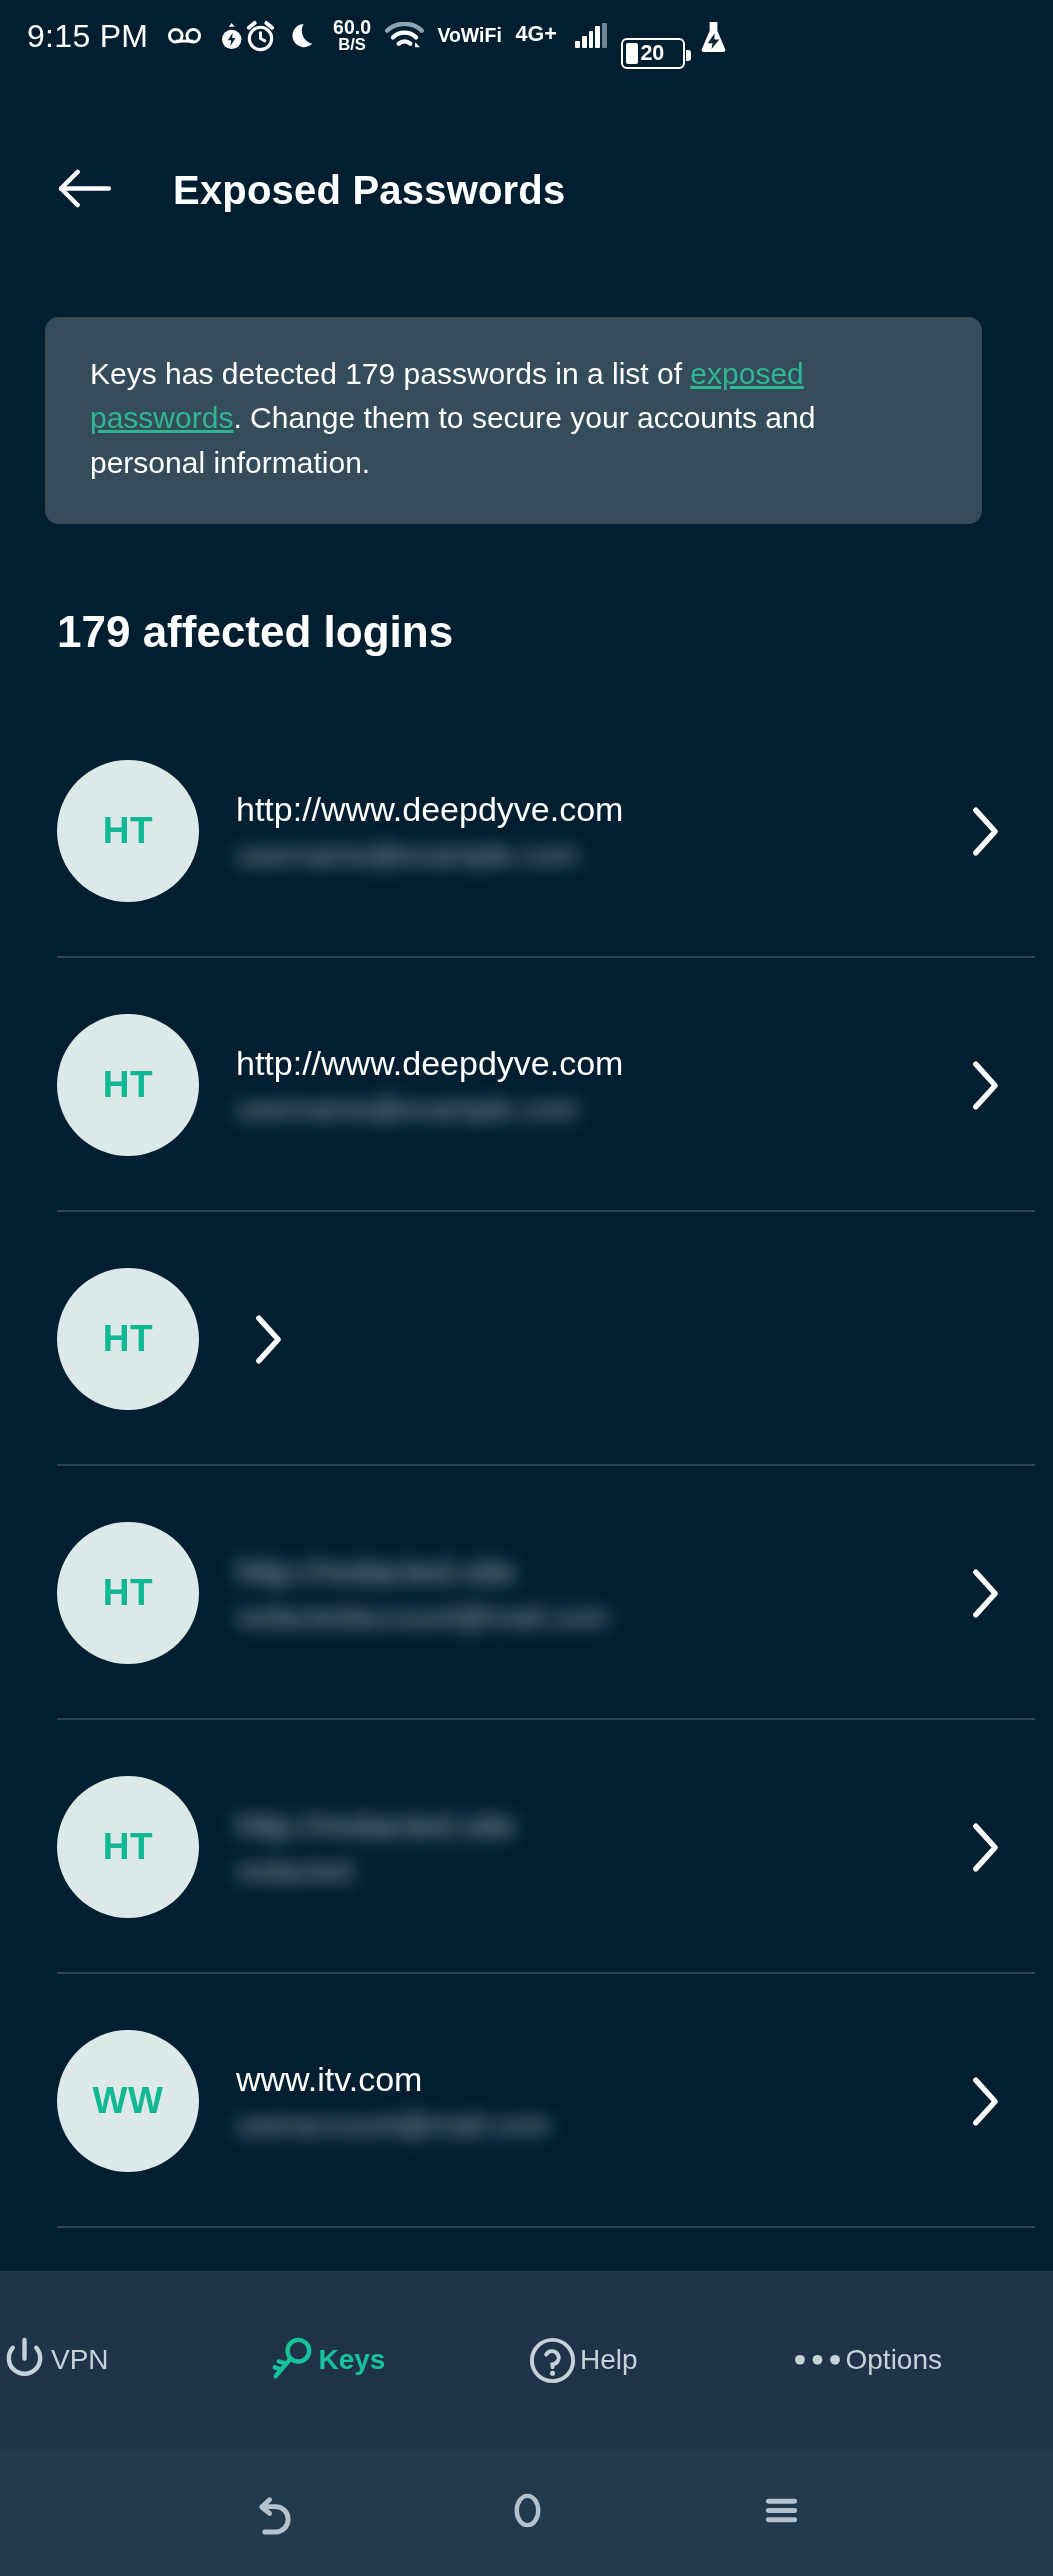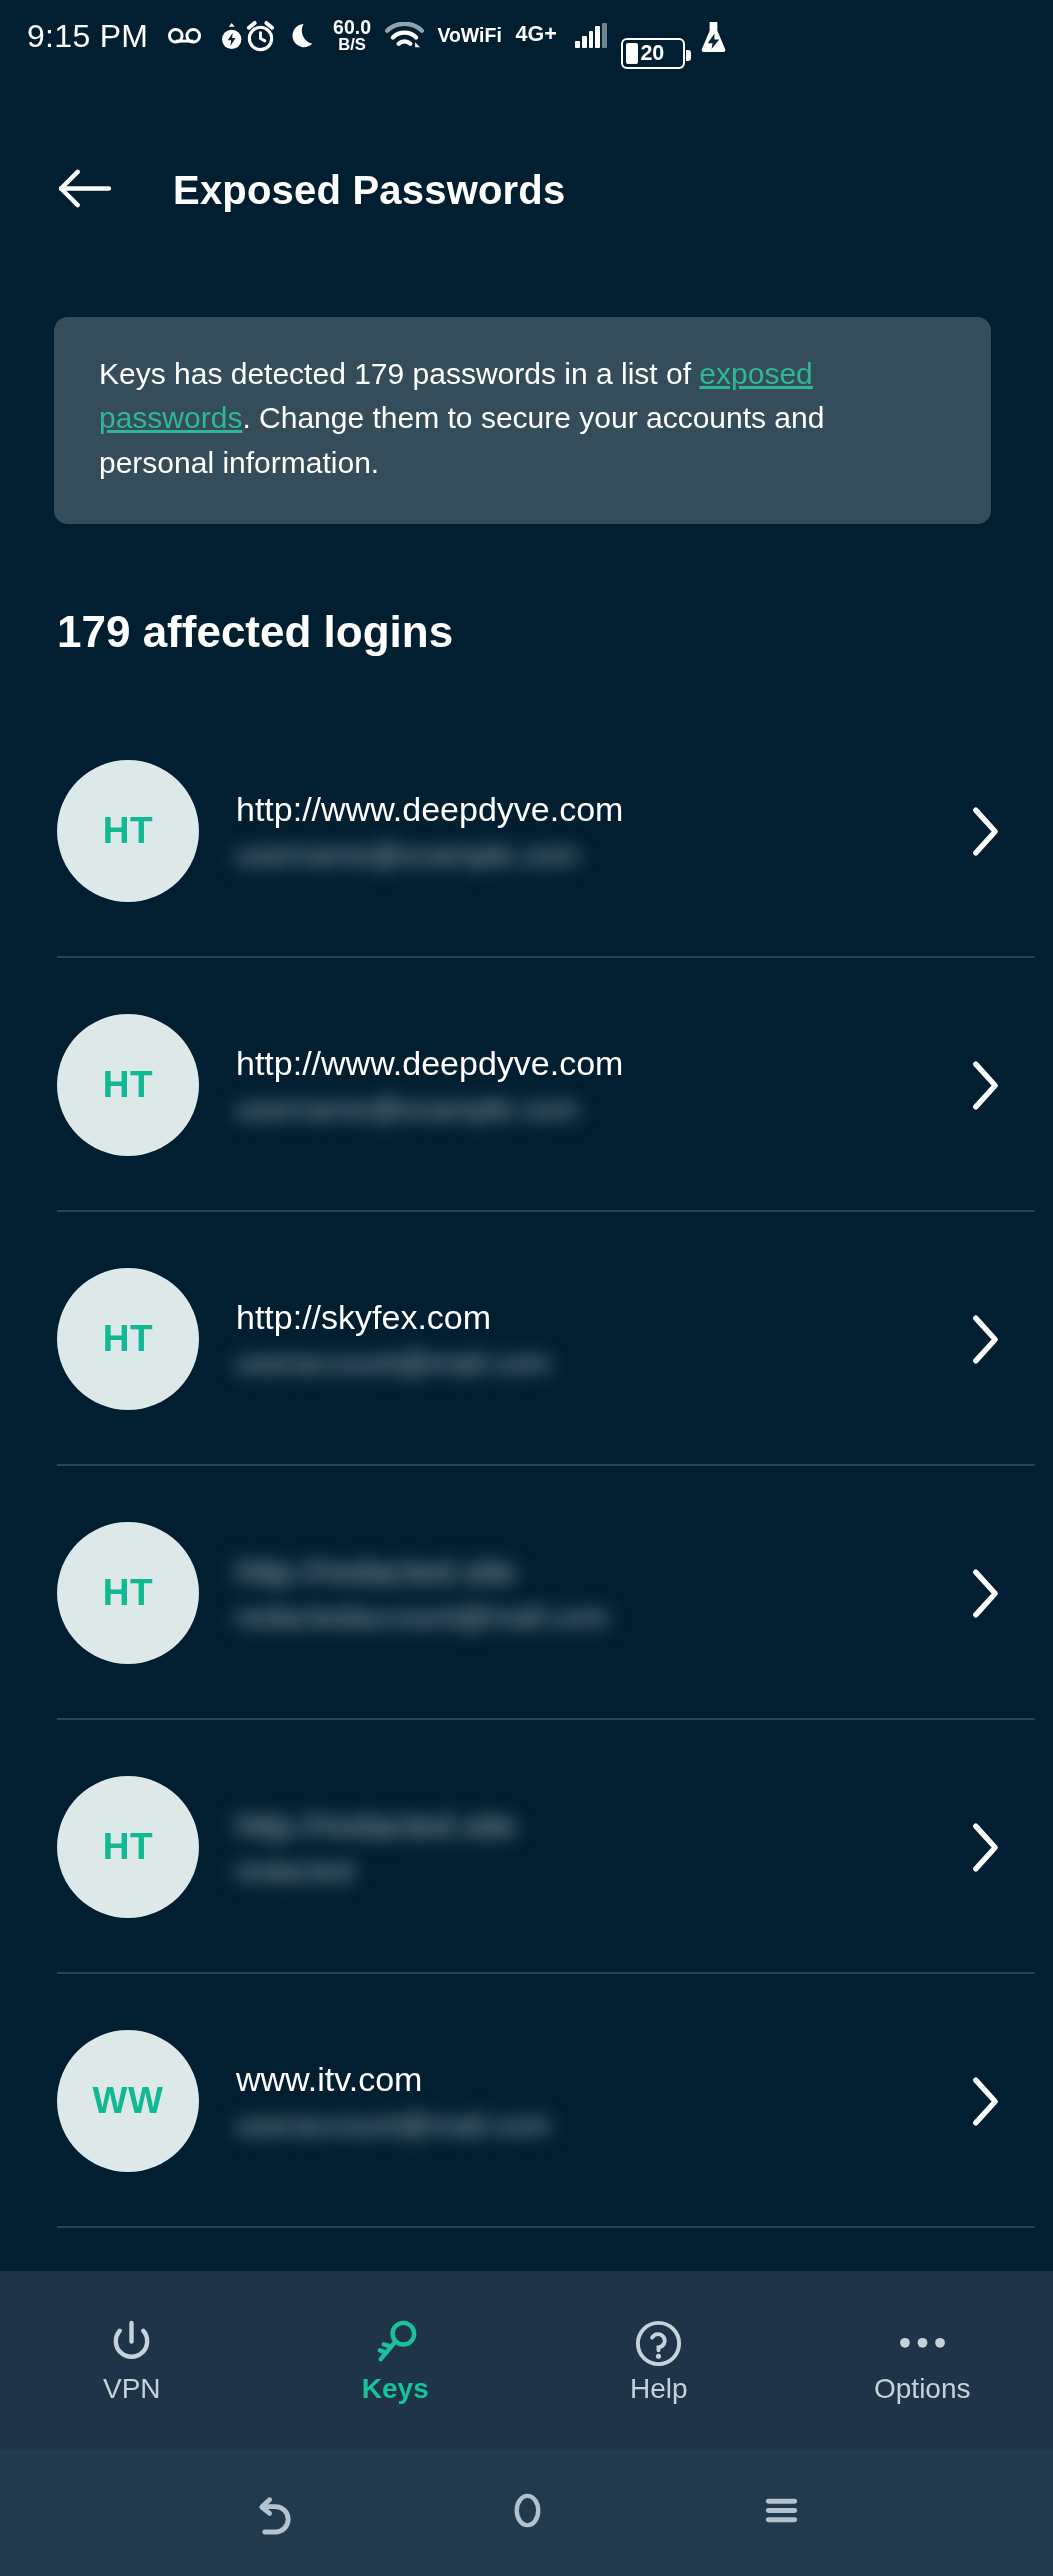--- a/index.html
+++ b/index.html
@@ -64,21 +64,21 @@
   #appbar {
     position:absolute; top:140; left:0; width:1054px; height:107px;
     display:flex; align-items:center; padding-left:55px; gap:59px;
   }
   #appbar { top:137px; }
   .back-btn { width:59px; height:59px; display:flex; align-items:center; justify-content:center; }
   .app-title { font-size:40px; font-weight:700; color:#ffffff; letter-spacing:0.2px; }
 
   
   #banner {
-    position:absolute; left:54px; top:317px; width:937px;
+    position:absolute; left:45px; top:317px; width:937px;
     background:#354c5a; border-radius:13.7px;
     padding:35px 45px 39px 45px;
   }
   #banner p {
     font-size:30px; line-height:1.48; color:#ffffff; font-weight:400;
   }
   #banner .lnk { color:#2fb792; }
 
   
   .section-head {
@@ -115,21 +115,21 @@
     width:max-content; max-width:683px; white-space:nowrap;
   }
   .chev { flex:0 0 auto; width:62px; display:flex; justify-content:center; }
 
   
   #tabbar {
     position:absolute; left:0; bottom:127px; width:1054px; height:178px;
     background:#1f3448; display:flex; align-items:center;
   }
   .tab {
-    flex:1 1 0; display:flex; flex-direction:column; align-items:center; gap:2px;
+    flex:1 1 0; display:flex; flex-direction:row; align-items:center; gap:2px;
   }
   .tab .ticon { height:55px; display:flex; align-items:center; justify-content:center; }
   .tab .tlabel { font-size:28px; color:#c6d2da; }
   .tab.active .tlabel { color:#18c29a; font-weight:700; }
 
   
   #navbar {
     position:absolute; left:0; bottom:0; width:1054px; height:127px;
     background:#223a4e; display:flex; align-items:center; justify-content:space-around;
     padding:0 146px;
@@ -273,24 +273,20 @@
           <svg width="33" height="53" viewBox="0 0 34 54">
             <path d="M8 5 L28 27 L8 49" fill="none" stroke="#ffffff" stroke-width="5.5" stroke-linecap="round" stroke-linejoin="round"></path>
           </svg>
         </div>
         <div class="divider"></div>
       </div>
       <div class="row">
         <div class="avatar">
           <span>HT</span>
         </div>
-        <div class="row-text">
-          <div class="row-title">http://skyfex.com</div>
-          <div class="row-sub">useraccount@mail.com</div>
-        </div>
         <div class="chev">
           <svg width="33" height="53" viewBox="0 0 34 54">
             <path d="M8 5 L28 27 L8 49" fill="none" stroke="#ffffff" stroke-width="5.5" stroke-linecap="round" stroke-linejoin="round"></path>
           </svg>
         </div>
         <div class="divider"></div>
       </div>
       <div class="row">
         <div class="avatar">
           <span>HT</span>

